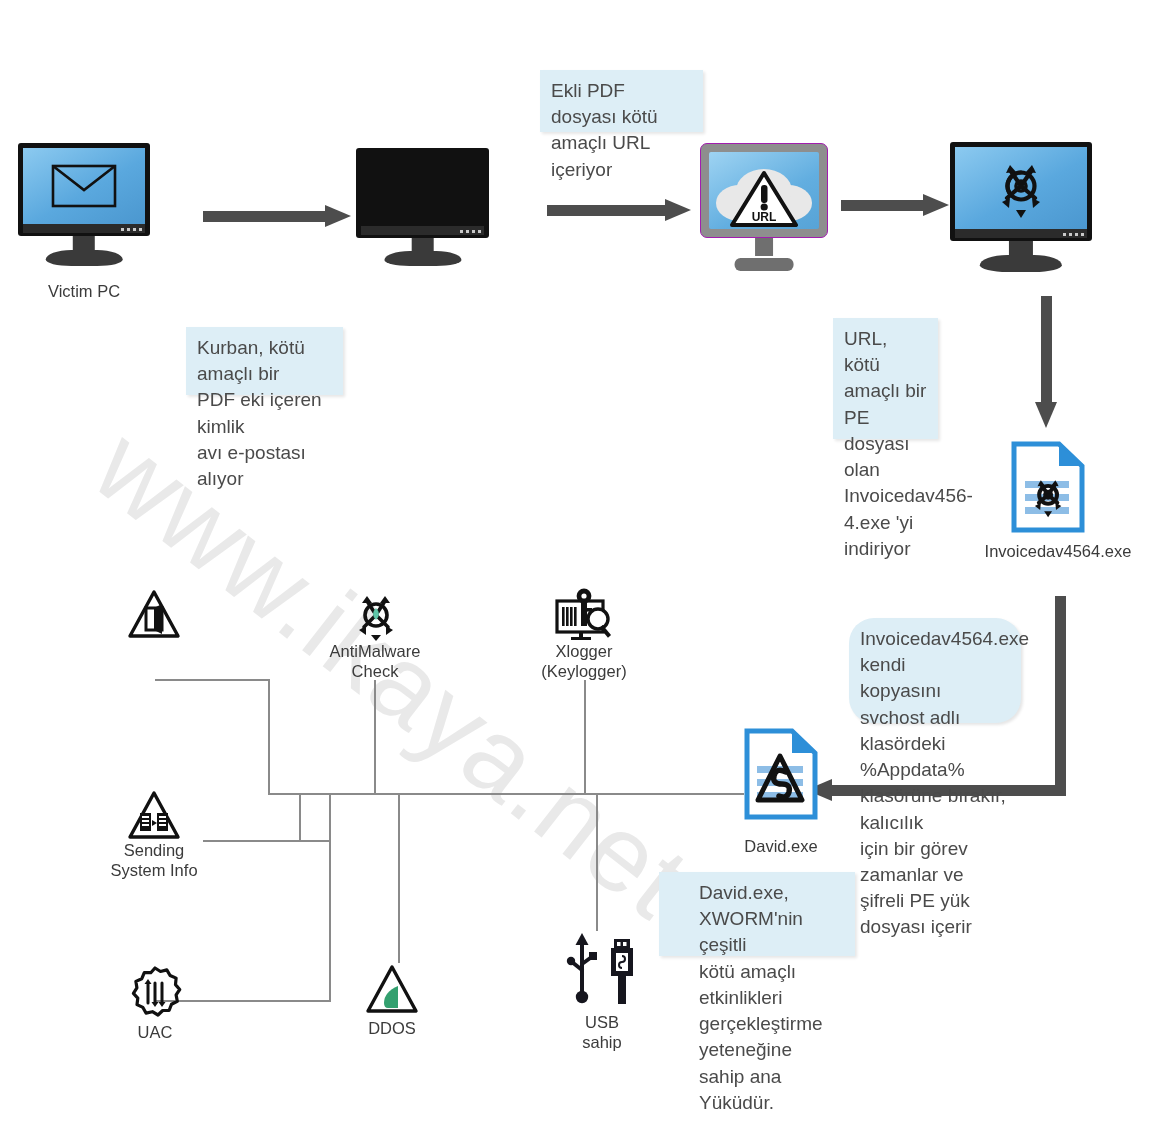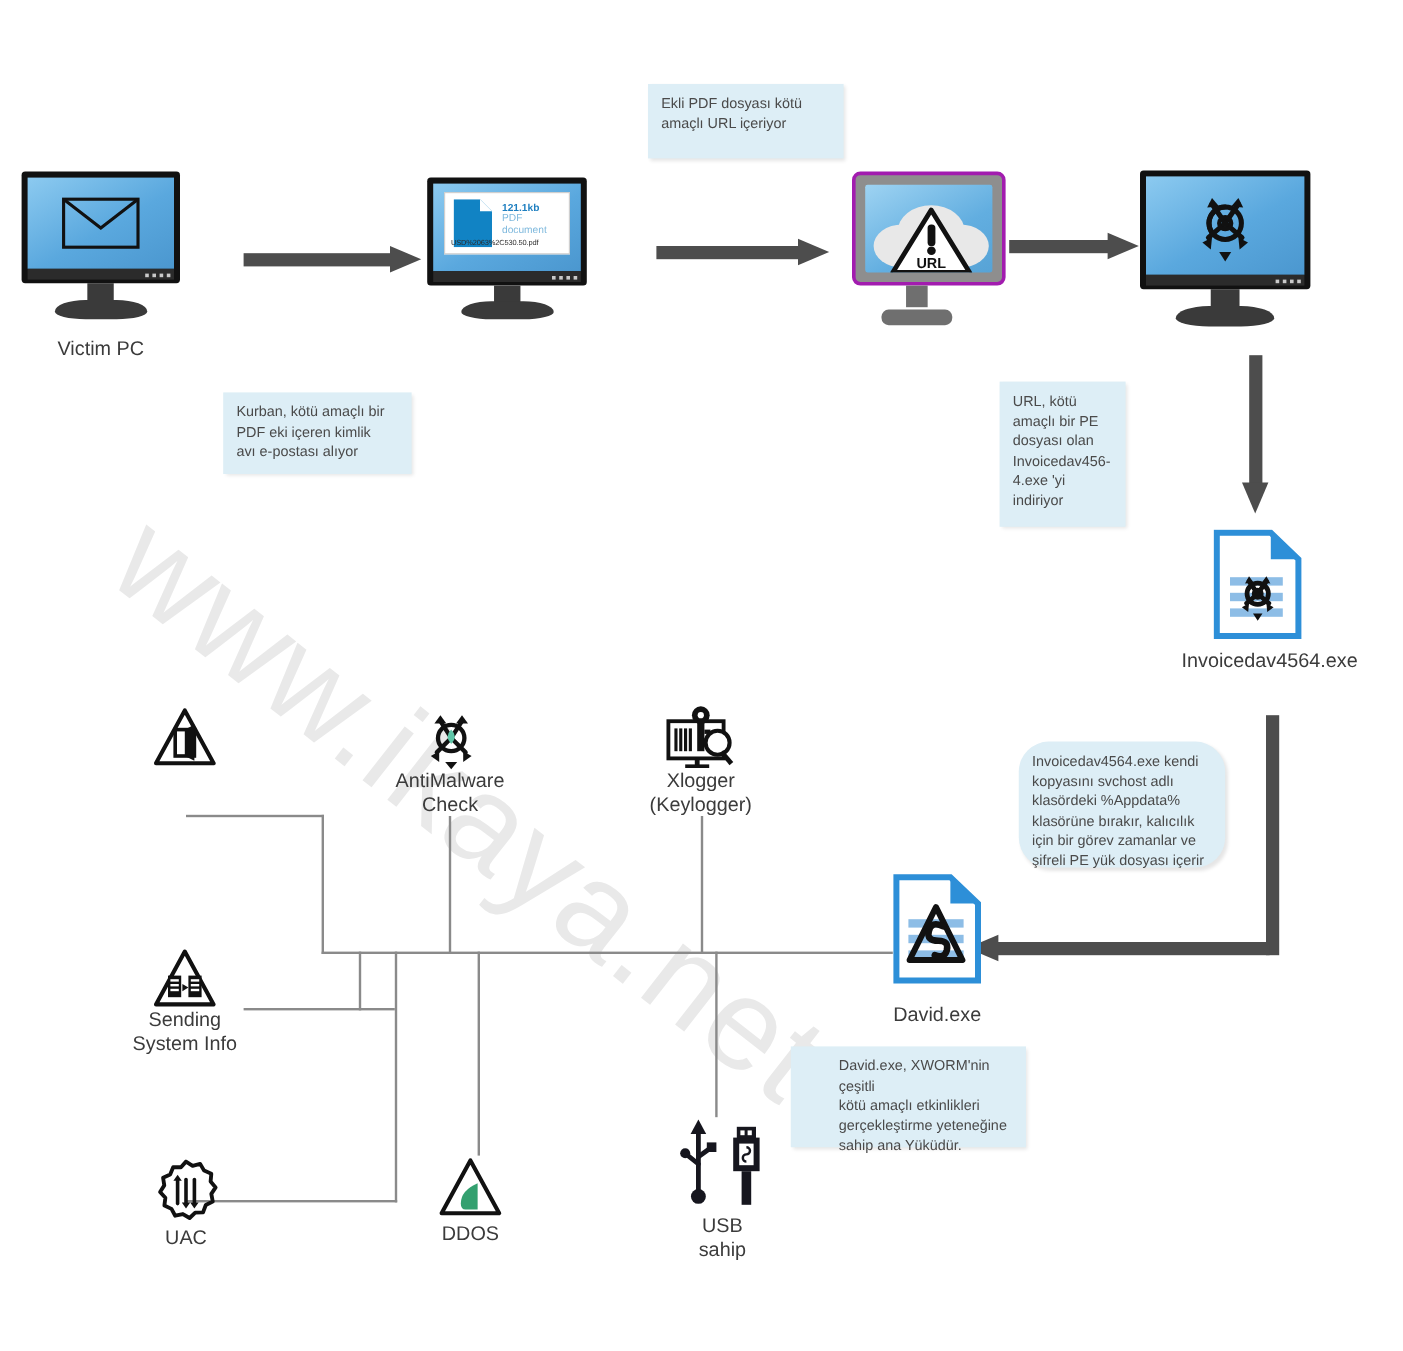--- a/index.html
+++ b/index.html
@@ -22,21 +22,21 @@
   }
 
   
   .node { position:absolute; z-index:3; }
   .cap { position:absolute; text-align:center; font-size:16.5px;
          color:#3b3b3b; line-height:1.22; white-space:pre-line; z-index:4; }
 
   
   .note {
     position:absolute; background:#ddeef6; color:#4a4a4a;
-    font-size:12px; line-height:1.38; padding:8px 10px 9px 11px;
+    font-size:19px; line-height:1.38; padding:8px 10px 9px 11px;
     z-index:6; white-space:pre-line;
   }
   .note.sh { box-shadow:2px 2px 3px rgba(0,0,0,0.10); }
 
   
   .arrow { position:absolute; z-index:3; }
   .arrow .bar { position:absolute; background:#4d4d4d; }
   .arrow .head { position:absolute; width:0; height:0; }
 
   
@@ -65,23 +65,23 @@
   }
   .mon-sq .base {
     position:absolute; left:50%; transform:translateX(-50%);
     bottom:0; width:58%; height:13%;
     background:#3a3a3a; border-radius:50%/90% 90% 60% 60%;
   }
 
   
   .mon-wide { position:absolute; }
   .mon-wide .bezel {
-    position:absolute; left:10px; top:0; width:100%; height:74%;
+    position:absolute; left:0; top:0; width:100%; height:74%;
     background:#8e8e8e; border-radius:7px; padding:7px;
-    border:3px solid #a21caf;
+    border:1px solid #a21caf;
   }
   .mon-wide .screen {
     position:absolute; left:8px; top:8px; right:8px; bottom:8px;
     background:linear-gradient(150deg,#9ed3f2 0%,#62aee0 60%,#57a3d6 100%);
     border-radius:2px; overflow:hidden;
   }
   .mon-wide .neck {
     position:absolute; left:50%; transform:translateX(-50%);
     top:74%; width:14%; height:14%; background:#6f6f6f;
   }
@@ -138,31 +138,20 @@
 
   <div class="arrow" style="left:203px; top:205px; width:150px; height:22px;">
     <div class="bar" style="left:0; top:6px; width:124px; height:11px;"></div>
     <div class="head" style="left:122px; top:0;
         border-top:11px solid transparent; border-bottom:11px solid transparent;
         border-left:26px solid #4d4d4d;"></div>
   </div>
 
   <div class="node mon-sq" style="left:356px; top:148px; width:133px; height:118px;">
     <div class="bezel">
-      <div class="screen">
-        <div class="pdfwin">
-          <svg style="position:absolute;left:7%;top:11%;" width="32" height="40" viewBox="0 0 32 40">
-            <path d="M0 0 H22 L32 10 V40 H0 Z" fill="#1183c4"></path>
-            <path d="M22 0 L32 10 H22 Z" fill="#ffffff"></path>
-          </svg>
-          <div class="pdf-sz">121.1kb</div>
-          <div class="pdf-ds">PDF document</div>
-          <div class="pdf-fn">USD%2063%2C530.50.pdf</div>
-        </div>
-      </div>
       <div class="strip"></div>
       <div class="leds">
           <i></i>
           <i></i>
           <i></i>
           <i></i>
         </div>
     </div>
     <div class="neck"></div>
     <div class="base"></div>

